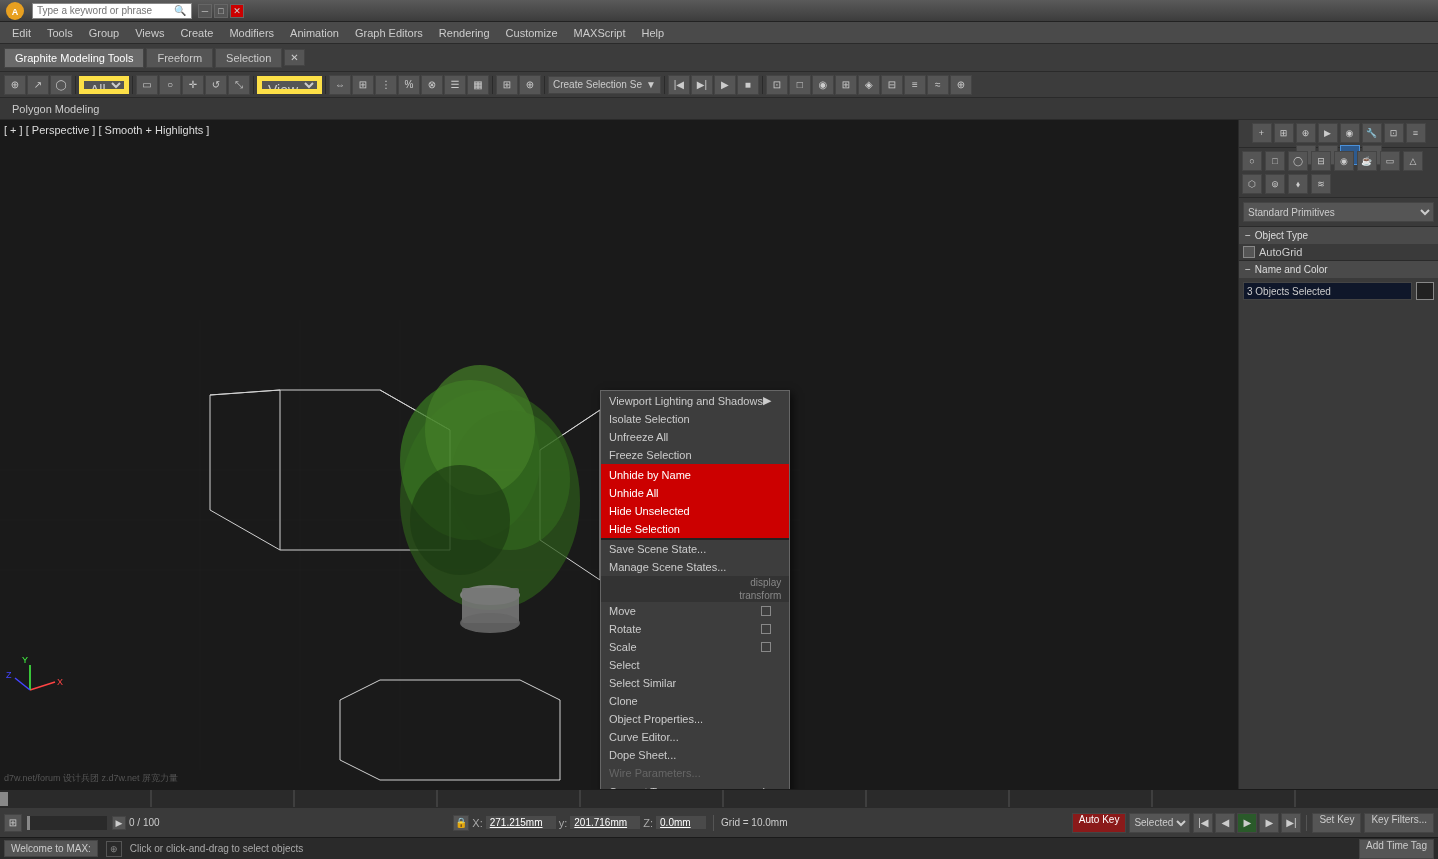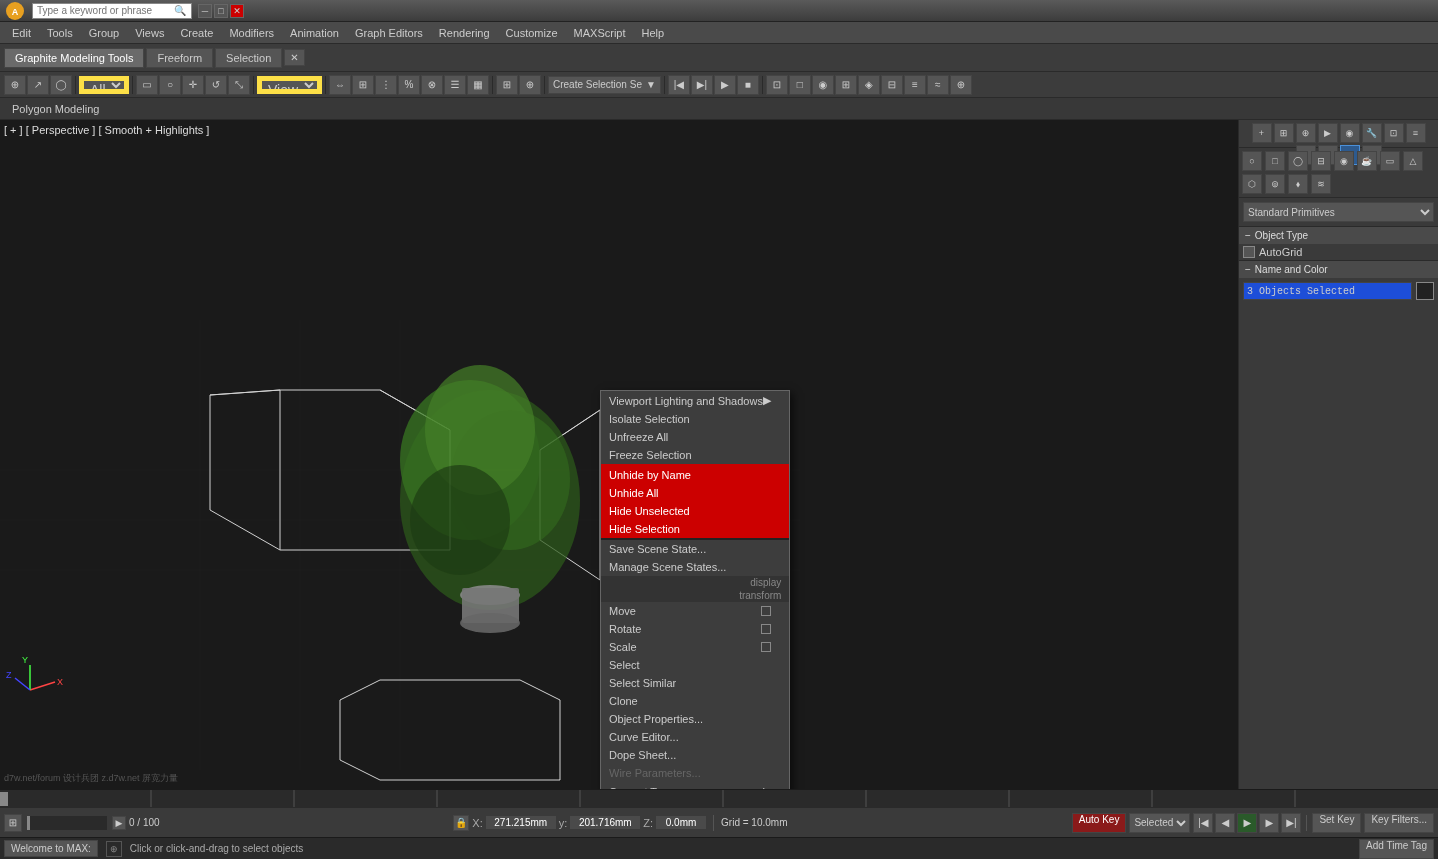--- a/index.html
+++ b/index.html
@@ -75,21 +75,21 @@
     .rp-section { border-top: 1px solid #2a2a2a; }
     .rp-section-header { background: #4a4a4a; padding: 3px 6px; font-size: 10px; color: #ddd; display: flex; align-items: center; gap: 4px; }
 
     .obj-type-grid { display: grid; grid-template-columns: 1fr 1fr; gap: 2px; padding: 4px; }
     .obj-btn { background: #555; border: 1px solid #444; padding: 3px 6px; font-size: 10px; color: #ccc; cursor: pointer; text-align: center; }
 
     .autogrid-row { display: flex; align-items: center; gap: 4px; padding: 2px 4px; }
     .checkbox { width: 12px; height: 12px; border: 1px solid #888; background: #555; display: inline-block; }
 
     .name-color-row { display: flex; align-items: center; padding: 4px; gap: 4px; }
-    .name-input { flex: 1; height: 18px; background: #1d4ed8; border: 1px solid #444; color: #ccc; font-size: 10px; padding: 0 3px; font-family: Liberation Mono, monospace; }
+    .name-input { flex: 1; height: 18px; background: #0f172a; border: 1px solid #444; color: #ccc; font-size: 10px; padding: 0 3px; }
     .color-swatch { width: 18px; height: 18px; background: #222; border: 1px solid #888; flex-shrink: 0; }
 
     
     #context-menu {
       position: absolute; left: 560px; top: 270px; z-index: 100;
       background: #3d3d3d; border: 1px solid #666; min-width: 175px;
       box-shadow: 3px 3px 8px rgba(0,0,0,0.6);
       margin-left: 40px;
     }
     .cm-item { padding: 3px 18px 3px 8px; font-size: 11px; color: #ccc; cursor: pointer; white-space: nowrap; }
@@ -98,21 +98,21 @@
     .cm-section-label { padding: 1px 8px; font-size: 10px; color: #888; text-align: right; background: #333; }
     .cm-highlight { background: #c00; color: #fff; }
 
     
     #statusbar {
       height: 30px; background: #3a3a3a; border-top: 1px solid #2a2a2a;
       display: flex; align-items: center; padding: 0 4px; gap: 4px;
     }
     .status-btn { height: 20px; padding: 0 6px; background: #555; border: 1px solid #444; color: #ccc; font-size: 10px; cursor: pointer; }
     .coord-label { color: #aaa; }
-    .coord-value { color: #fff; background: #4a4a4a; padding: 1px 4px; min-width: 60px; text-align: center; }
+    .coord-value { color: #fff; background: #4a4a4a; padding: 1px 4px; min-width: 60px; text-align: left; text-decoration: underline; }
     .status-lock { width: 16px; height: 16px; background: #555; border: 1px solid #444; display: flex; align-items: center; justify-content: center; font-size: 10px; }
     .status-select { height: 20px; background: #555; border: 1px solid #444; color: #ccc; font-size: 10px; }
     .time-controls { display: flex; align-items: center; gap: 2px; }
     .time-btn { width: 20px; height: 20px; background: #555; border: 1px solid #444; color: #ccc; font-size: 10px; cursor: pointer; display: flex; align-items: center; justify-content: center; }
 
     
     #timeline {
       height: 18px; background: #2a2a2a; border-top: 1px solid #1a1a1a;
       display: flex; align-items: center; position: relative; overflow: hidden;
     }

